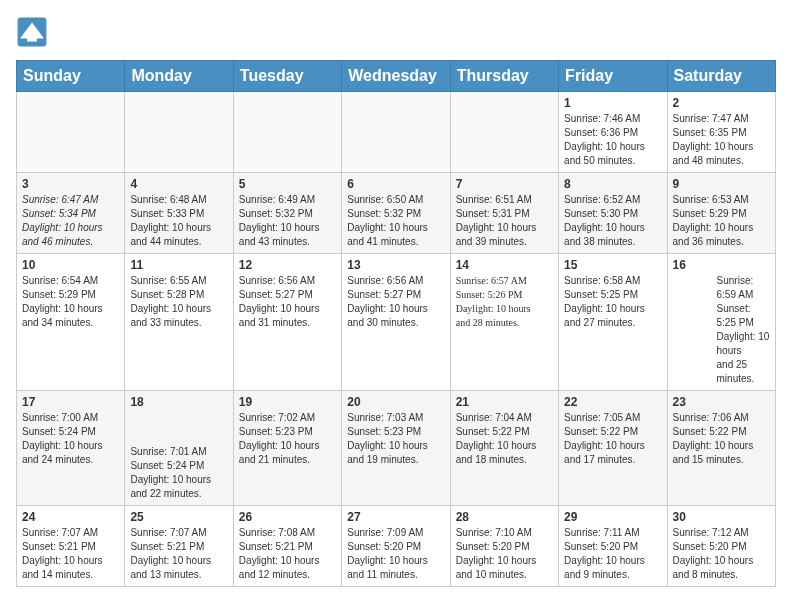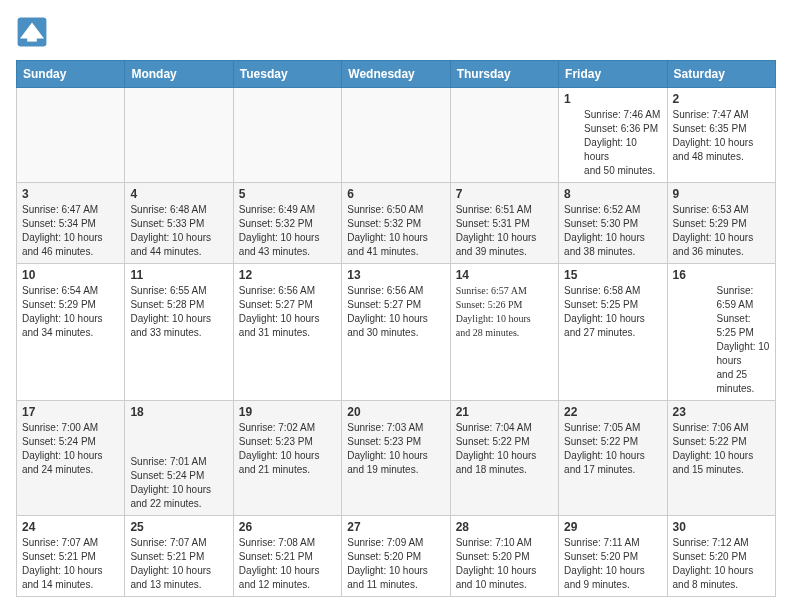--- a/index.html
+++ b/index.html
@@ -48,21 +48,21 @@
       color: #555;
     }
     .calendar {
       width: 100%;
       border-collapse: collapse;
       border: 1px solid #ccc;
     }
     .calendar th {
       background-color: #4a8fc1;
       color: #fff;
-      font-size: 12px;
+      font-size: 16px;
       font-weight: bold;
       padding: 6px 6px;
       text-align: left;
       border: 1px solid #3a7fb1;
     }
     .calendar td {
       border: 1px solid #ccc;
       vertical-align: top;
       padding: 4px 5px;
       font-size: 10.5px;
@@ -124,37 +124,37 @@
   </thead>
   <tbody id="calendar-body">
   <tr>
         <td class="empty"></td>
         <td class="empty"></td>
         <td class="empty"></td>
         <td class="empty"></td>
         <td class="empty"></td>
         <td>
           <span class="day-num">1</span>
-          <div class="day-info" style="white-space: pre-line; margin-left: 20px;">Sunrise: 7:46 AM
+          <div class="day-info" style="white-space: pre-line;">Sunrise: 7:46 AM
 Sunset: 6:36 PM
 Daylight: 10 hours
 and 50 minutes.</div>
         </td>
         <td>
           <span class="day-num">2</span>
           <div class="day-info" style="white-space: pre-line;">Sunrise: 7:47 AM
 Sunset: 6:35 PM
 Daylight: 10 hours
 and 48 minutes.</div>
         </td>
       </tr>
       <tr>
         <td>
           <span class="day-num">3</span>
-          <div class="day-info" style="white-space: pre-line;">Sunrise: 6:47 AM
+          <div class="day-info" style="white-space: pre-line; font-style: italic;">Sunrise: 6:47 AM
 Sunset: 5:34 PM
 Daylight: 10 hours
 and 46 minutes.</div>
         </td>
         <td>
           <span class="day-num">4</span>
           <div class="day-info" style="white-space: pre-line;">Sunrise: 6:48 AM
 Sunset: 5:33 PM
 Daylight: 10 hours
 and 44 minutes.</div>

